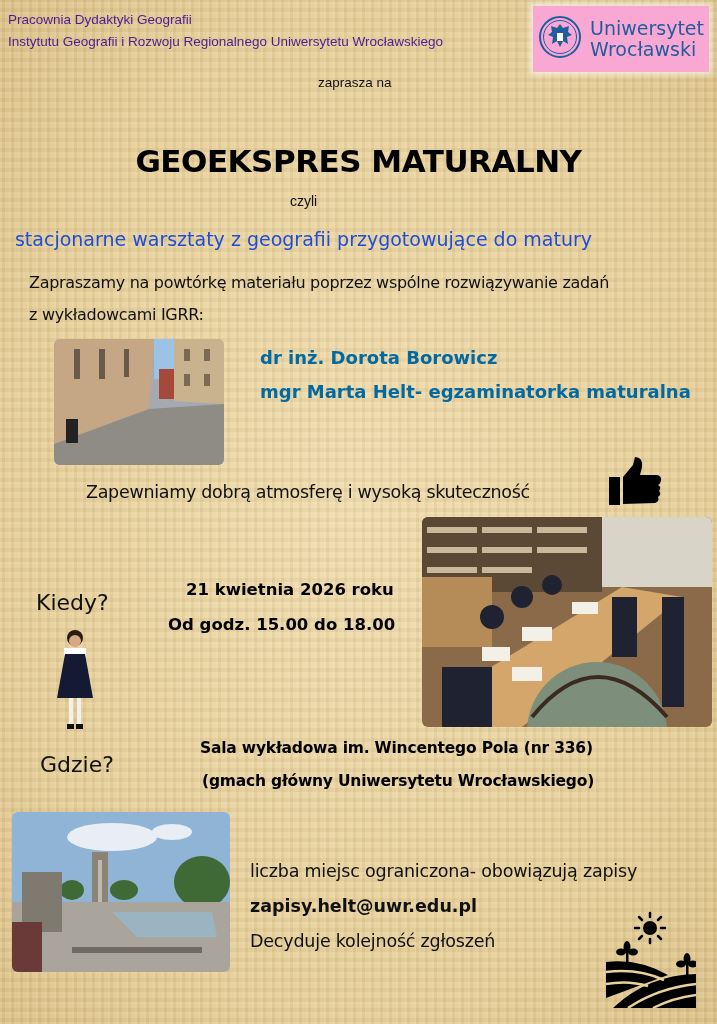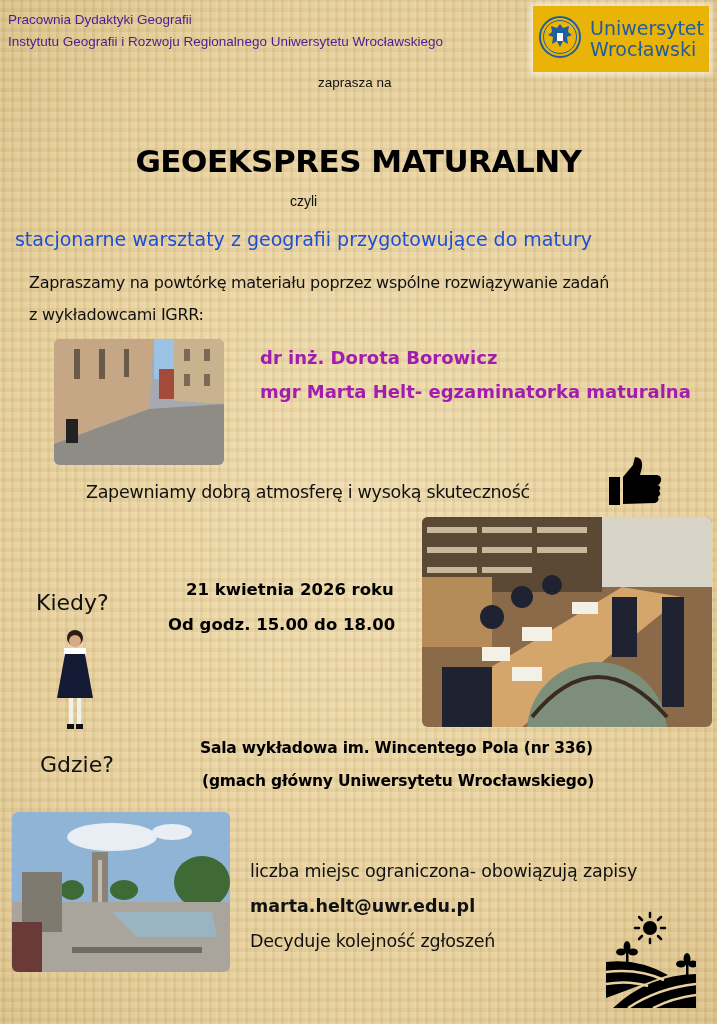--- a/index.html
+++ b/index.html
@@ -9,21 +9,21 @@
     background-image:
       repeating-linear-gradient(90deg, rgba(255,255,255,0.10) 0 2px, rgba(0,0,0,0.03) 2px 5px, rgba(255,255,255,0.05) 5px 9px),
       repeating-linear-gradient(0deg, rgba(255,255,255,0.08) 0 2px, rgba(0,0,0,0.03) 2px 6px, rgba(255,255,255,0.04) 6px 10px),
       radial-gradient(ellipse at 50% 50%, #f0dcab 0%, #e6cd95 70%, #dcc085 100%);
     font-family:"Liberation Sans", sans-serif;
     color:#111;
   }
   .abs { position:absolute; }
   .org { left:8px; font-size:13.5px; color:#4c1d95; line-height:20px; }
   .logo {
-    left:533px; top:6px; width:176px; height:66px; background:#eab308;
+    left:533px; top:6px; width:176px; height:66px; background:#f9a8d4;
     box-shadow:0 0 6px 3px rgba(255,255,255,0.6);
     display:flex; align-items:center; justify-content:center; gap:8px;
   }
   .logo-text { color:#1f5d9e; font-size:19px; line-height:21px; font-family:"DejaVu Sans", sans-serif; }
   .navy { color:#000000; font-weight:bold; font-family:"DejaVu Sans", sans-serif; }
   .title { left:0; width:717px; text-align:center; top:143px; font-size:31px; letter-spacing:-0.5px; }
   .center { left:0; width:607px; text-align:center; }
   .photo { border-radius:6px; overflow:hidden; box-shadow:0 0 10px 6px rgba(240,220,170,0.9) inset; }
   .text-md { font-size:17px; font-family:"DejaVu Sans", sans-serif; }
 </style>
@@ -72,21 +72,21 @@
       </g>
     <g fill="#7a6a55">
         <rect x="130" y="10" width="6" height="12"></rect>
         <rect x="150" y="10" width="6" height="12"></rect>
         <rect x="130" y="35" width="6" height="12"></rect>
         <rect x="150" y="35" width="6" height="12"></rect>
       </g>
   </svg>
 </div>
 
-<div class="abs navy" style="left:260px; top:341px; font-size:18px; color:#a21caf; line-height:34px;">
+<div class="abs navy" style="left:260px; top:341px; font-size:18px; color:#0369a1; line-height:34px;">
   <div>dr inż. Dorota Borowicz</div>
   <div>mgr Marta Helt- egzaminatorka maturalna</div>
 </div>
 
 <div class="abs text-md" style="left:86px; top:482px; font-size:17.5px; letter-spacing:-0.3px;">Zapewniamy dobrą atmosferę i wysoką skuteczność</div>
 <span class="abs" style="left:607px; top:457px;">
   <svg width="56" height="50" viewBox="0 0 56 50">
     <rect x="2" y="20" width="11" height="28" fill="#000"></rect>
     <path d="M16 20 L26 8 L28 0 Q36 0 35 10 L33 18 L50 18 Q55 19 54 24 Q53 27 51 28 Q55 30 52 34 Q55 37 51 40 Q53 44 48 46 L16 47 Z" fill="#000"></path>
   </svg>
@@ -163,21 +163,21 @@
       </g>
     <rect x="0" y="90" width="218" height="70" fill="#a9a49c"></rect>
     <polygon points="100,100 200,100 205,125 125,125" fill="#9bb4c2"></polygon>
     <rect x="10" y="60" width="40" height="60" fill="#7e7a70"></rect>
     <rect x="0" y="110" width="30" height="50" fill="#6a3a38"></rect>
     <rect x="60" y="135" width="130" height="6" fill="#6e6a64"></rect>
   </svg>
 </div>
 
 <div class="abs text-md" style="left:250px; top:861px; font-size:17.5px; letter-spacing:-0.2px;">liczba miejsc ograniczona- obowiązują zapisy</div>
-<div class="abs" style="left:250px; top:896px; font-size:17.5px; font-weight:bold; font-family:'DejaVu Sans', sans-serif;">marta.helt@uwr.edu.pl</div>
+<div class="abs" style="left:250px; top:896px; font-size:17.5px; font-weight:bold; font-family:'DejaVu Sans', sans-serif;">zapisy.helt@uwr.edu.pl</div>
 <div class="abs text-md" style="left:250px; top:931px; font-size:17.5px; letter-spacing:-0.2px;">Decyduje kolejność zgłoszeń</div>
 
 <span class="abs" style="left:598px; top:910px;">
   <svg width="98" height="98" viewBox="0 0 98 98">
     <circle cx="52" cy="18" r="7" fill="#000"></circle>
     <g stroke="#000" stroke-width="2.5" stroke-linecap="round">
       <line x1="52" y1="3" x2="52" y2="7"></line>
         <line x1="52" y1="29" x2="52" y2="33"></line>
       <line x1="37" y1="18" x2="41" y2="18"></line>
         <line x1="63" y1="18" x2="67" y2="18"></line>

